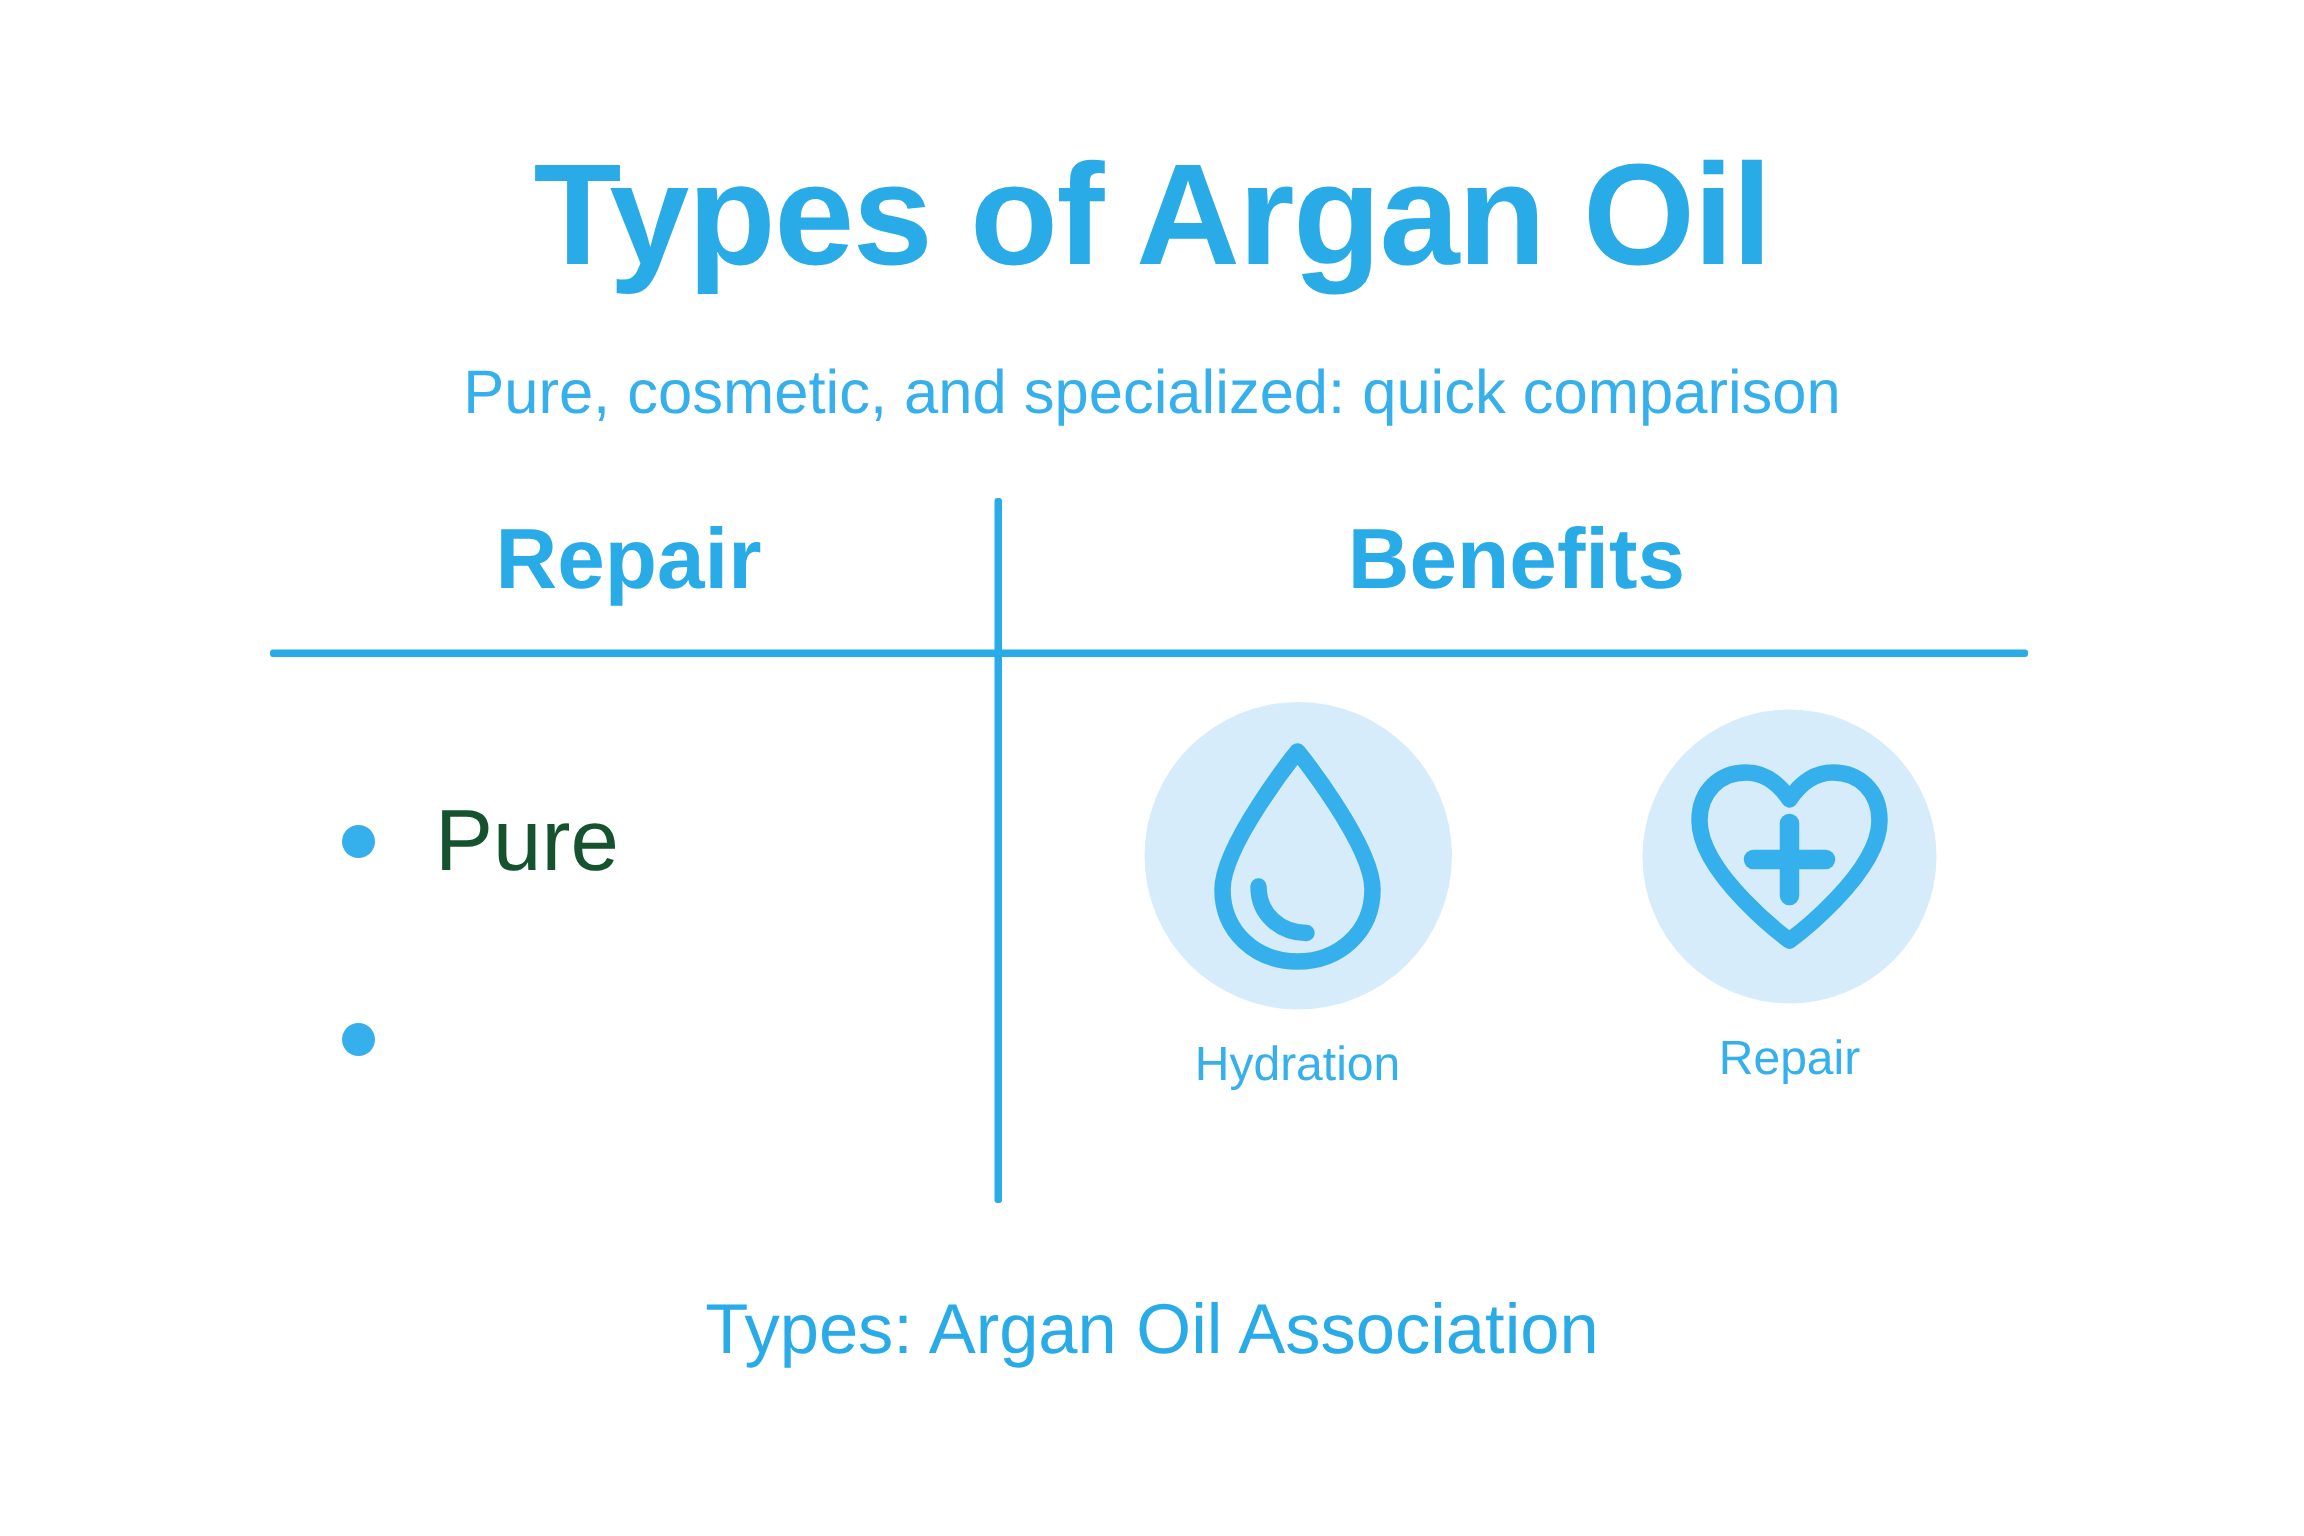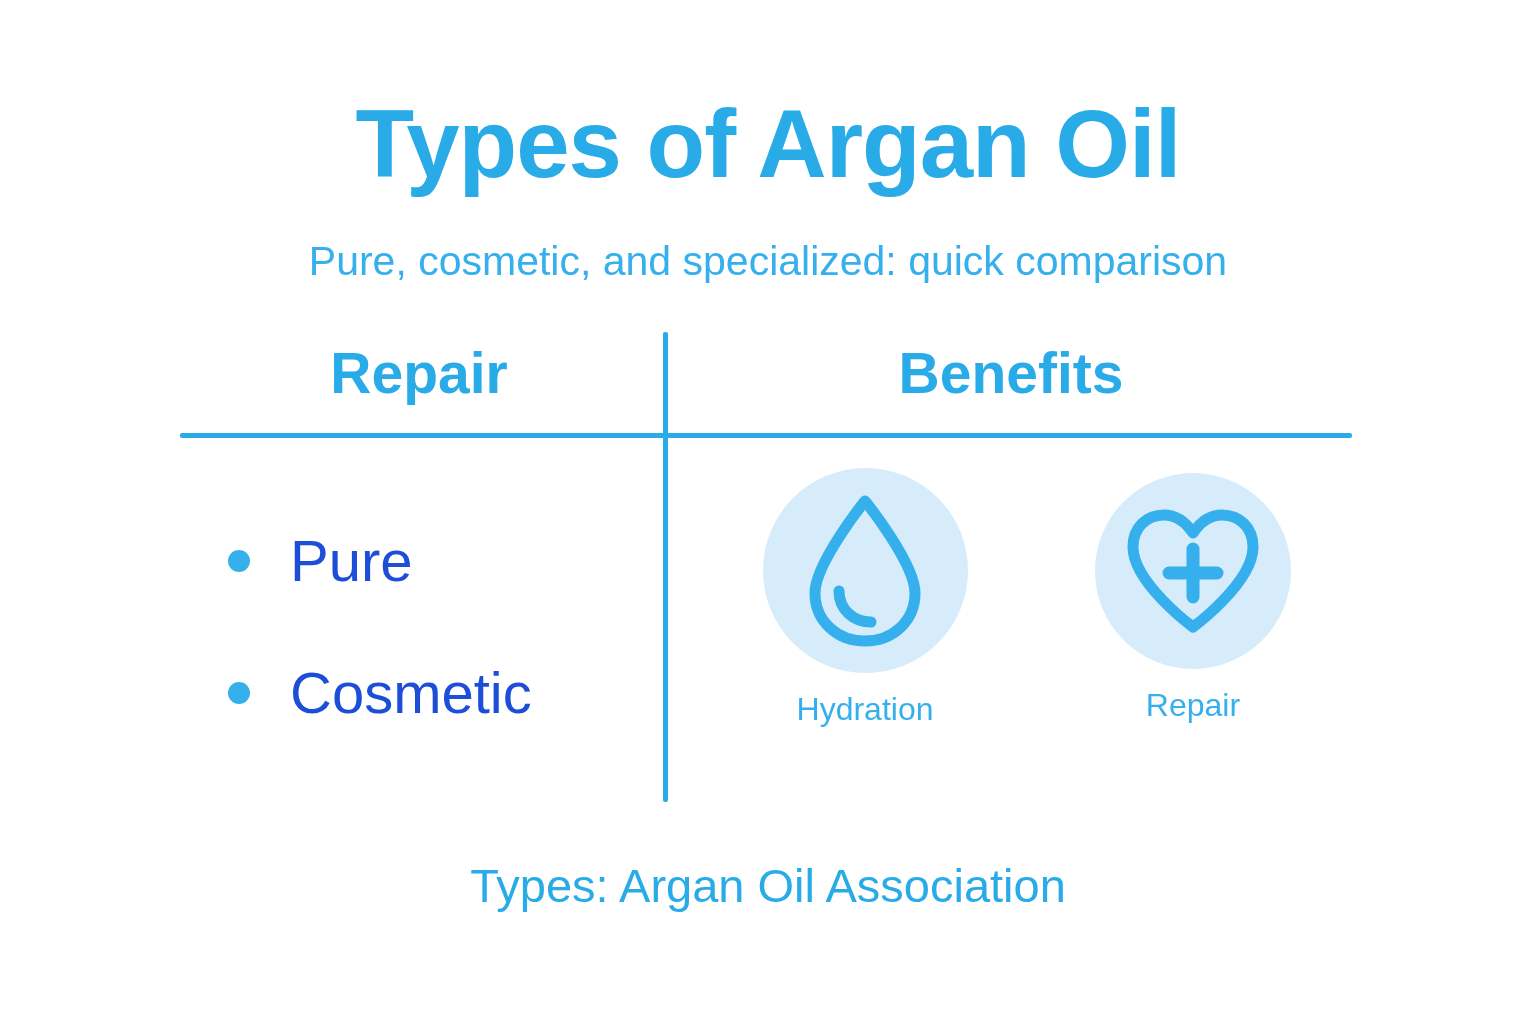--- a/index.html
+++ b/index.html
@@ -101,21 +101,21 @@
     height: 22px;
     border-radius: 50%;
     background: #35B0EC;
     flex: 0 0 auto;
     margin-right: 40px;
   }
   .bullet-label {
     font-size: 58px;
     line-height: 1.0;
     font-weight: 400;
-    color: #1d4ed8;
+    color: #14532d;
     white-space: nowrap;
     text-align: center;
   }
 
   
   .benefits-area {
     position: absolute;
     left: 690px;
     top: 468px;
     width: 640px;
@@ -186,21 +186,20 @@
   <div class="col-head purity">Repair</div>
   <div class="col-head benefits">Benefits</div>
 
   <div class="bullet-list">
     <div class="bullet-row">
       <span class="bullet-dot"></span>
       <span class="bullet-label">Pure</span>
     </div>
     <div class="bullet-row">
       <span class="bullet-dot"></span>
-      <span class="bullet-label">Cosmetic</span>
     </div>
   </div>
 
   <div class="benefits-area">
 
     <div class="benefit first">
       <div class="icon-circle">
         <svg width="132" height="160" viewBox="0 0 132 160" fill="none">
           <path d="M66 10 C66 10 16 72 16 102 C16 130 38 150 66 150 C94 150 116 130 116 102 C116 72 66 10 66 10 Z" stroke="#35B0EC" stroke-width="11" stroke-linejoin="round" stroke-linecap="round" fill="none"></path>
           <path d="M40 100 C40 119 55 131 72 131" stroke="#35B0EC" stroke-width="11" stroke-linecap="round" fill="none"></path>

